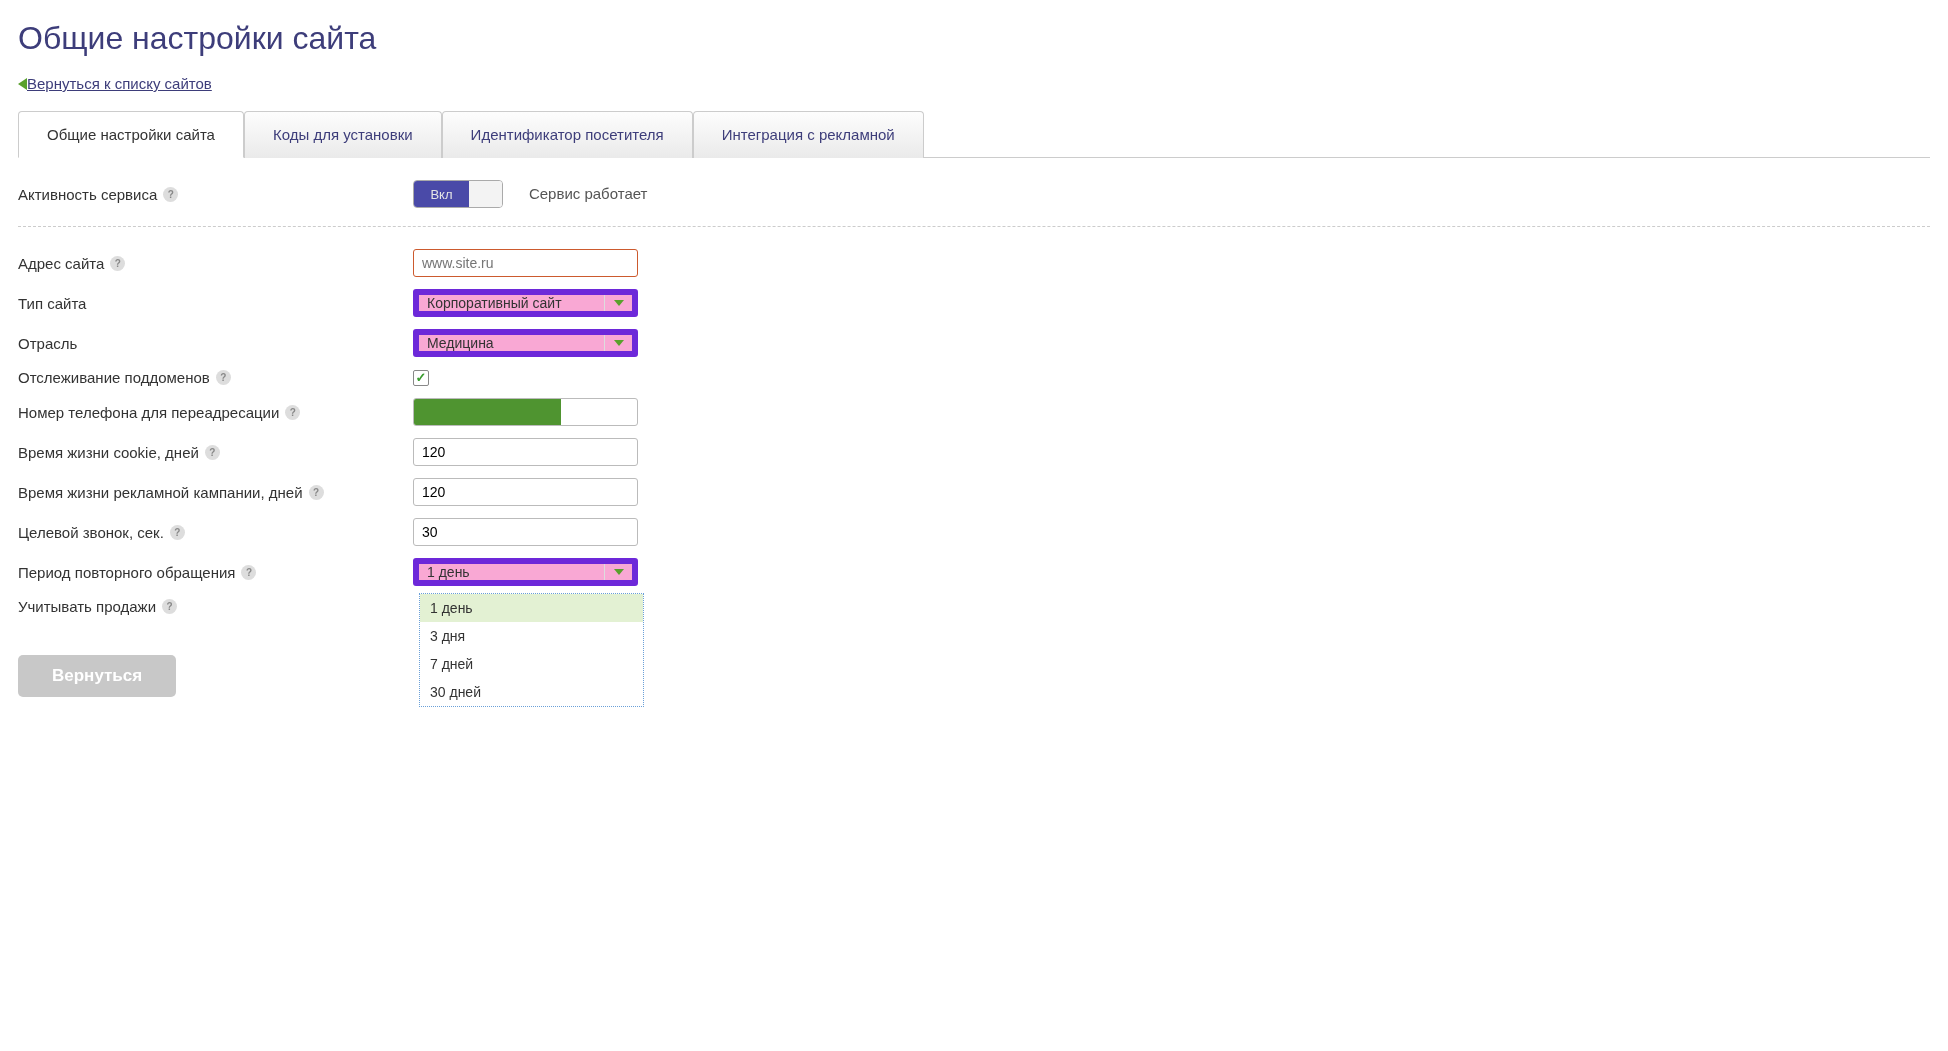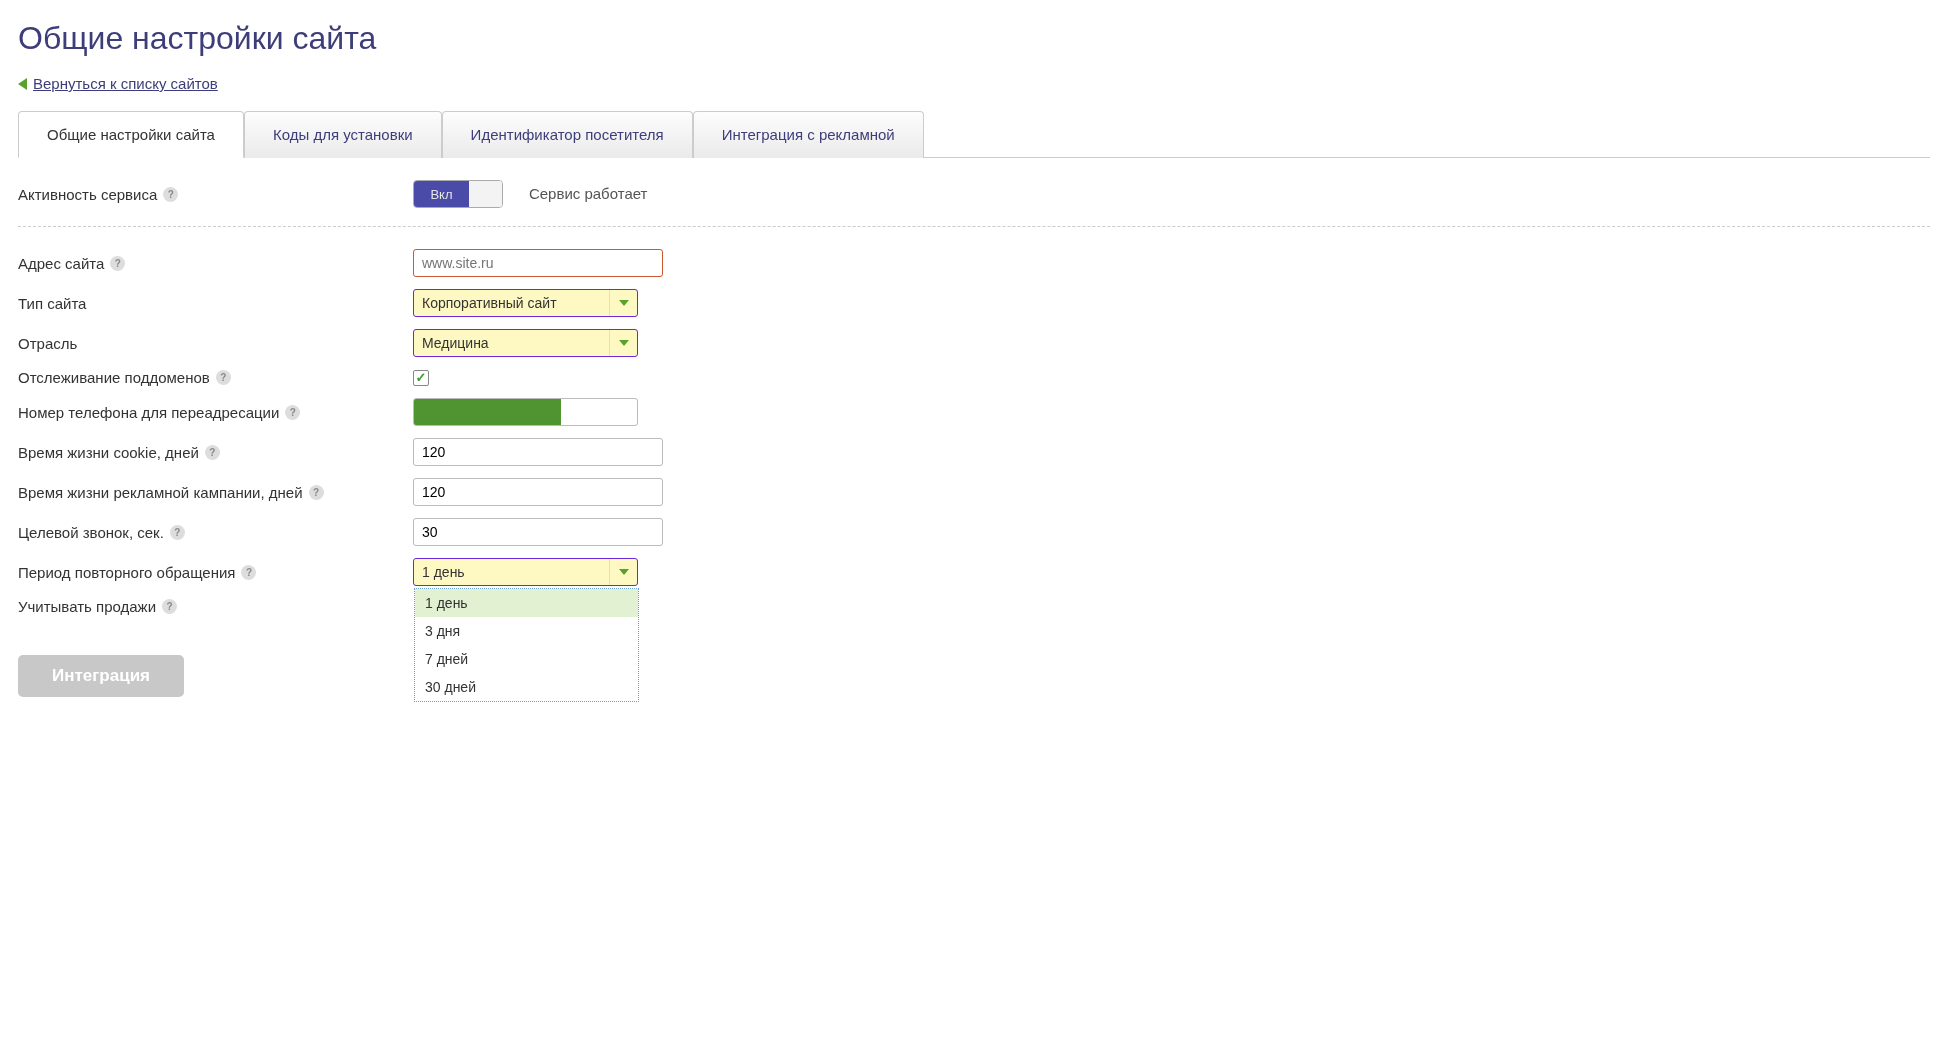--- a/index.html
+++ b/index.html
@@ -12,21 +12,20 @@
   }
   h1 {
     font-size: 32px;
     font-weight: normal;
     color: #3d3d7a;
     margin: 10px 0 18px 0;
   }
   .back-link {
     display: flex;
     align-items: center;
-    gap: 6px;
     margin-bottom: 18px;
   }
   .back-link .arrow {
     width: 0; height: 0;
     border-top: 6px solid transparent;
     border-bottom: 6px solid transparent;
     border-right: 9px solid #5aa02d;
   }
   .back-link a {
     color: #3d3d7a;
@@ -106,38 +105,38 @@
   .toggle .off {
     flex: 0.6;
     background: #f3f3f3;
   }
   .status-text {
     margin-left: 22px;
     color: #555;
     font-size: 15px;
   }
   input[type="text"].field {
-    width: 250px;
+    width: 225px;
     height: 28px;
     padding: 3px 8px;
     border: 1px solid #bbb;
     border-radius: 3px;
     font-size: 14px;
   }
   input[type="text"].field.invalid {
     border: 1px solid #cc5a2e;
     color: #999;
   }
   .select-box {
     display: flex;
     width: 225px;
     height: 28px;
-    border: 1px solid #6d28d9;
+    border: 6px solid #6d28d9;
     border-radius: 3px;
-    background: #fef9c3;
+    background: #f9a8d4;
     align-items: stretch;
     position: relative;
   }
   .select-box .value {
     flex: 1;
     padding: 4px 8px;
     font-size: 14px;
     display: flex; align-items: center;
   }
   .select-box .caret {
@@ -364,16 +363,16 @@
 
 
 <div class="form-row">
   <div class="label">
     <span>Учитывать продажи</span>
     <span class="help-icon">?</span>
   </div>
   <div class="field-cell"></div>
 </div>
 
-<button class="save-btn">Интеграция</button>
+<button class="save-btn">Вернуться</button>
 
 
 
 
 </body></html>

